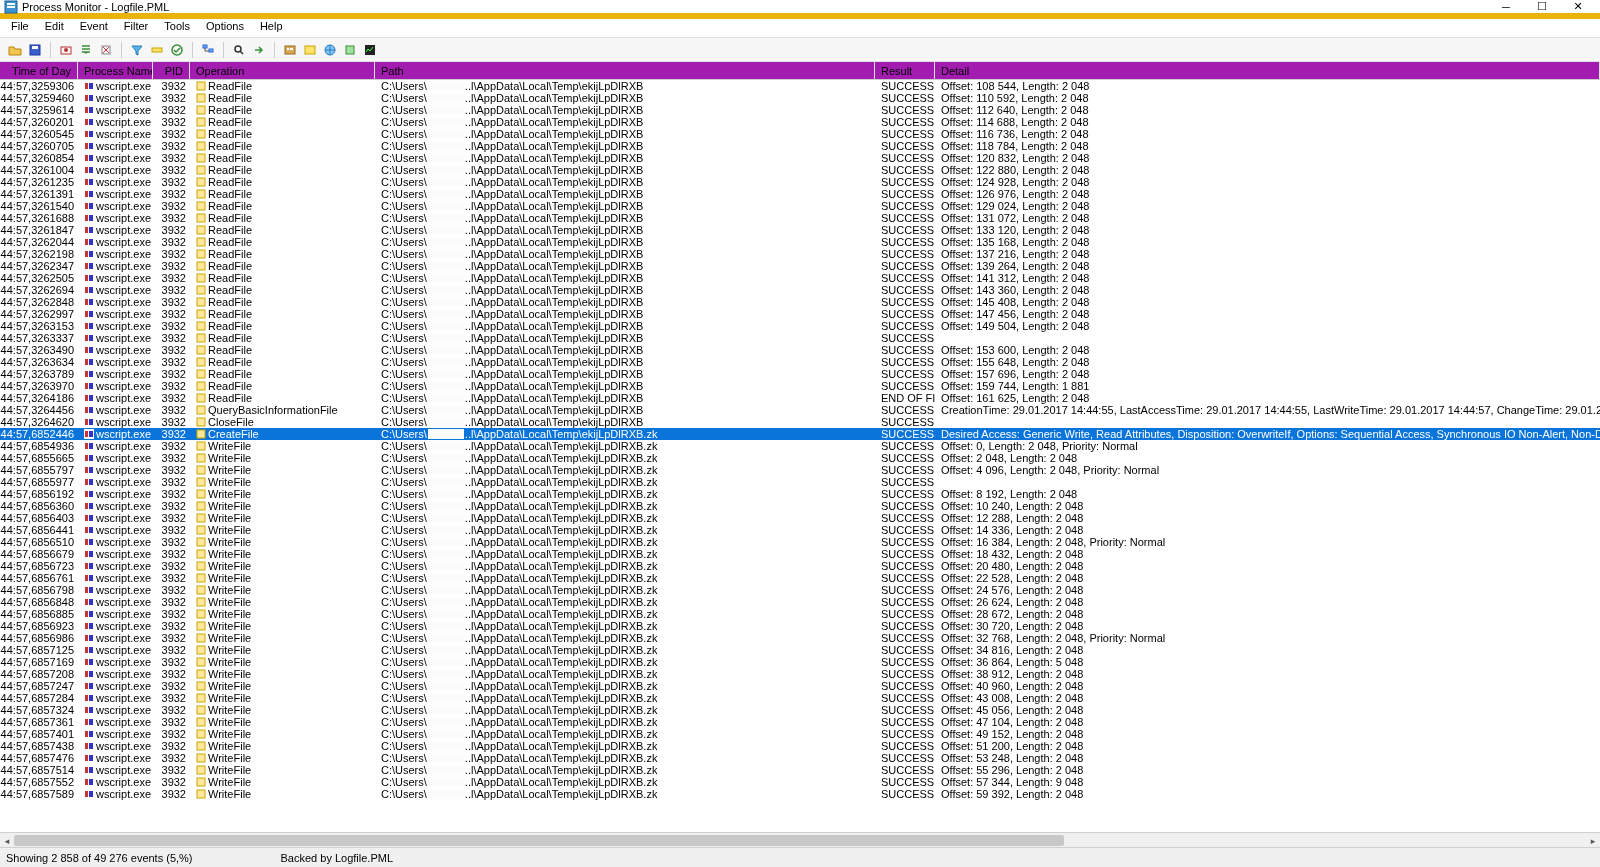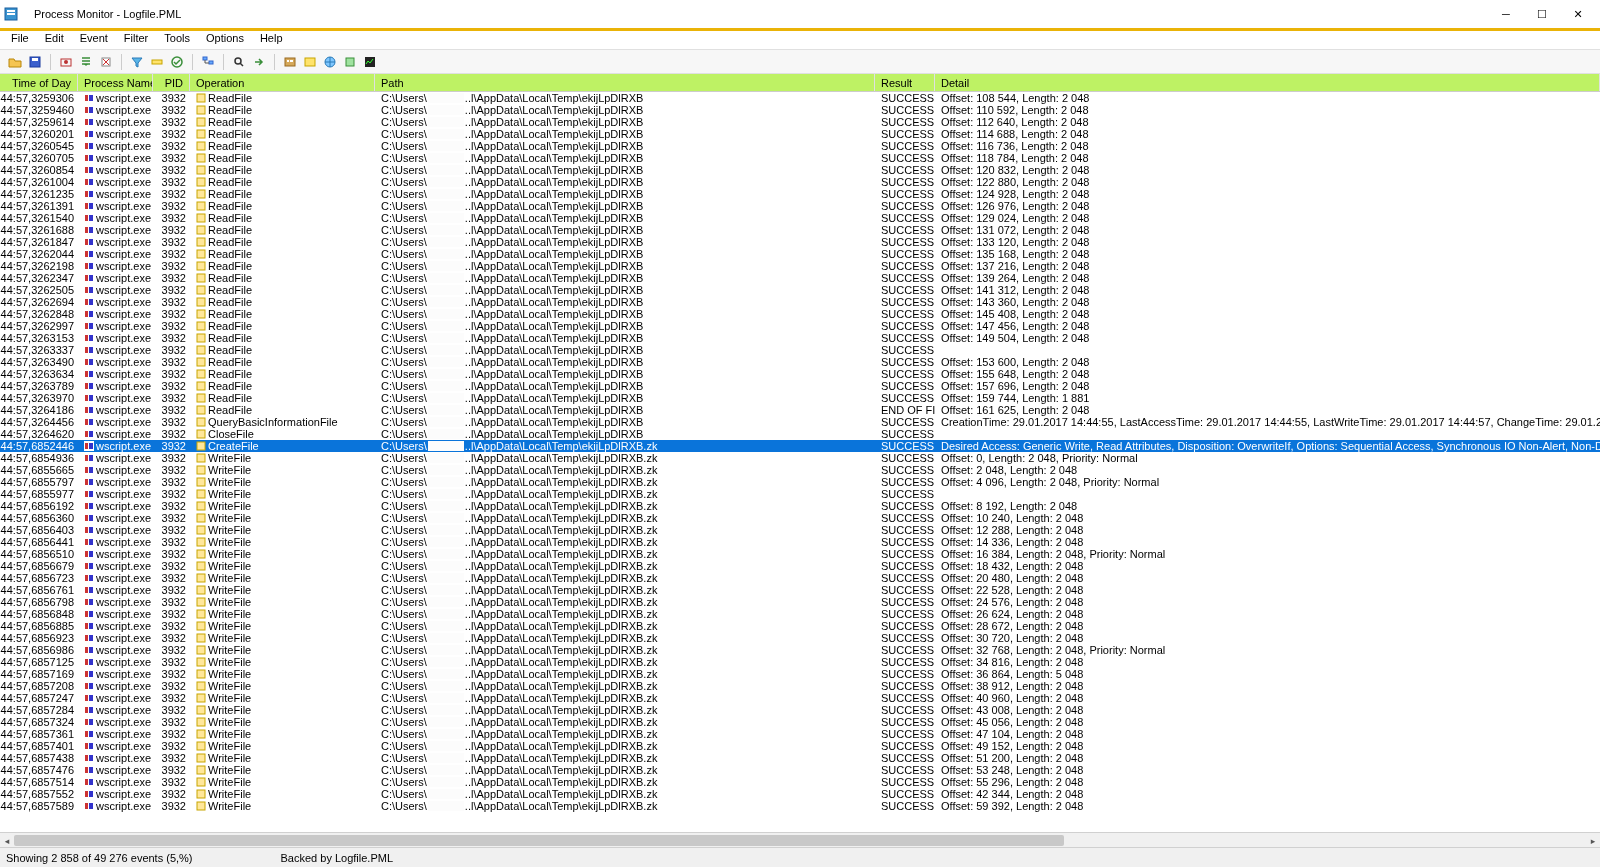--- a/index.html
+++ b/index.html
@@ -7,27 +7,26 @@
   font-family: "Segoe UI", Tahoma, sans-serif;
   font-size: 11px;
   background: #fff;
   overflow: hidden;
   width: 1600px;
   height: 867px;
   display: flex;
   flex-direction: column;
 }
 .titlebar {
-  height: 31px;
+  height: 19px;
   background: #fff;
   display: flex;
   align-items: center;
   padding: 0 4px;
-  border-bottom: 3px solid #eab308;
-  gap: 12px;
+  border-bottom: 6px solid #eab308;
 }
 .titlebar .app-icon {
   width: 14px; height: 14px;
   margin-right: 4px;
   display: inline-flex; align-items: center; justify-content: center;
 }
 .titlebar .title { flex: 1; font-size: 11px; }
 .win-controls { display: flex; gap: 0; }
 .win-btn {
   width: 36px; height: 20px;
@@ -53,21 +52,21 @@
 .tb-btn {
   width: 18px; height: 18px;
   display: flex; align-items: center; justify-content: center;
   cursor: pointer;
   border: 1px solid transparent;
 }
 .tb-sep-line { width: 1px; height: 16px; background: #ccc; margin: 0 4px; }
 
 .grid-header {
   height: 18px;
-  background: #bef264;
+  background: #a21caf;
   border-bottom: 1px solid #ccc;
   display: flex;
   font-size: 11px;
   user-select: none;
   justify-content: flex-end;
 }
 .col-h {
   border-right: 1px solid #e0e0e0;
   padding: 2px 6px;
   display: flex; align-items: center;
@@ -1985,21 +1984,21 @@
           </svg>
         </span>
         <span>WriteFile</span>
       </div>
       <div class="cell col-path">
         <span>C:\Users\</span>
         <span class="mask"></span>
         <span>..l\AppData\Local\Temp\ekijLpDlRXB.zk</span>
       </div>
       <div class="cell col-res">SUCCESS</div>
-      <div class="cell col-det">Offset: 42 344, Length: 2 048</div>
+      <div class="cell col-det">Offset: 57 344, Length: 9 048</div>
     </div>
     <div class="row">
       <div class="cell col-time">14:44:57,6857589</div>
       <div class="cell col-proc">
         <span class="mini-icon proc-icon">
           <svg width="10" height="10">
             <rect width="10" height="10" fill="#fff"></rect>
             <rect x="1" y="2" width="3" height="6" fill="#c33"></rect>
             <rect x="5" y="2" width="4" height="6" fill="#33c"></rect>
           </svg>

